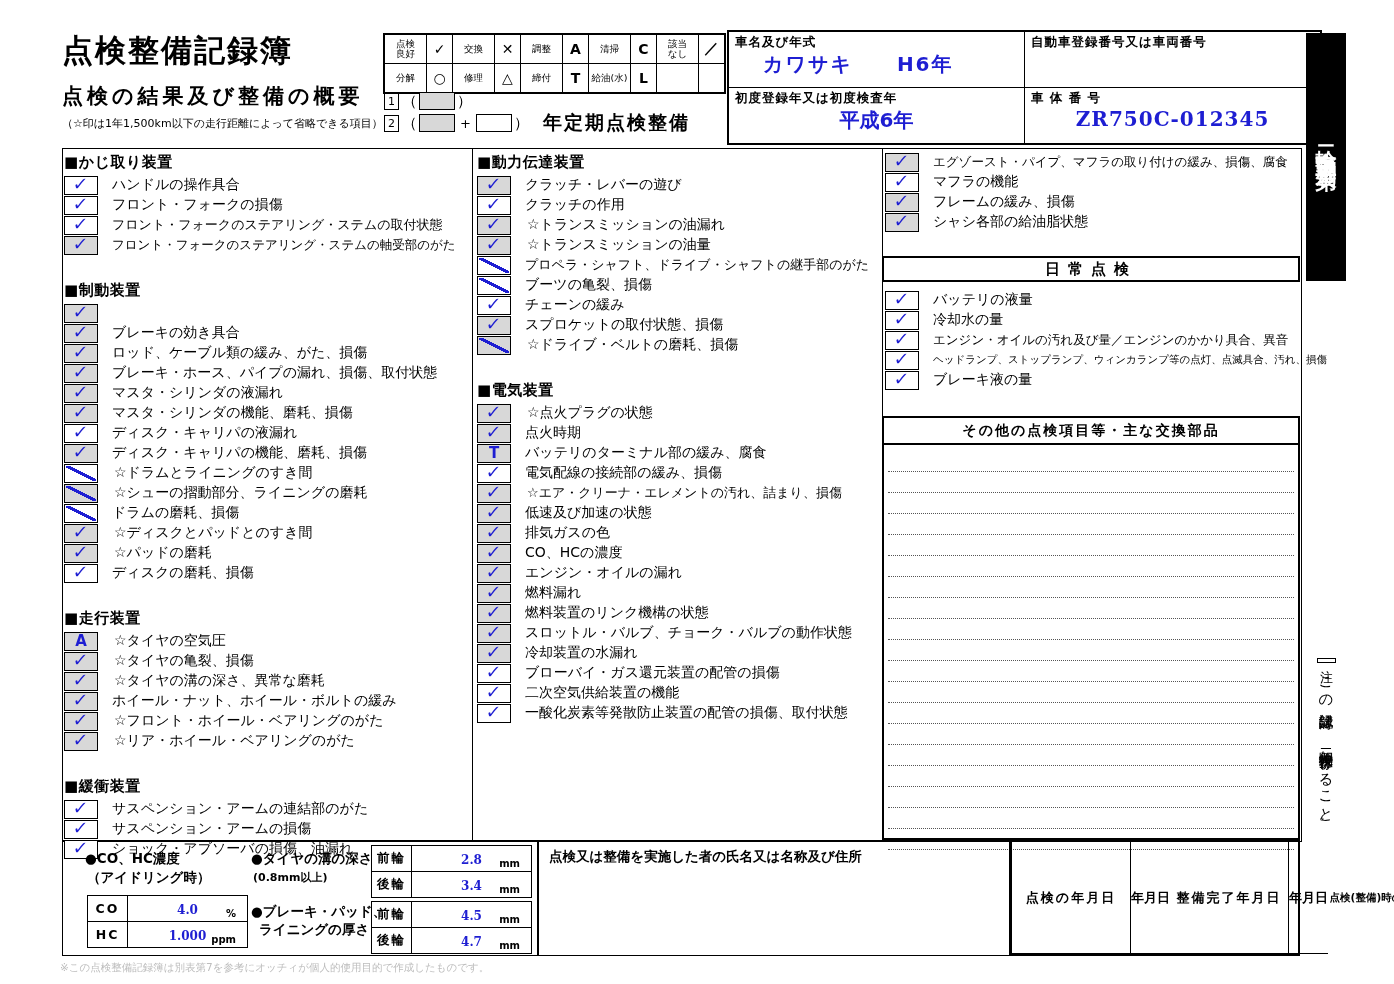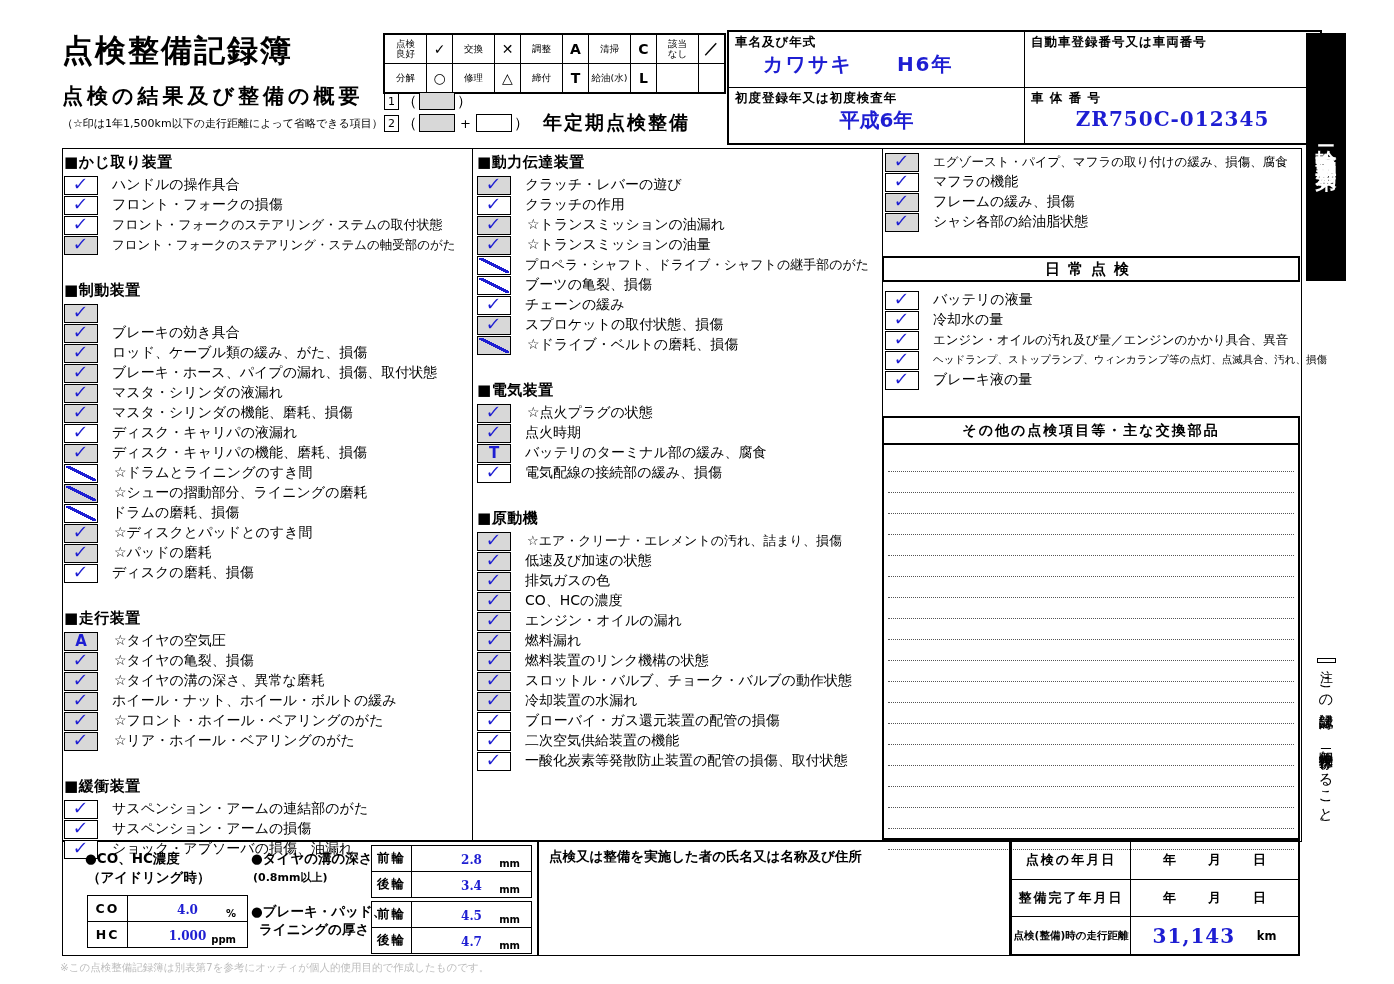--- a/index.html
+++ b/index.html
@@ -86,21 +86,21 @@
   .mtable td{border:1px solid #000;height:26px;box-sizing:border-box;}
   .mtable .mcell-label{width:40px;text-align:center;font-size:12.5px;font-weight:bold;letter-spacing:2px;}
   .mtable .mcell-val{width:120px;position:relative;text-align:center;}
   .mval{color:var(--blue);font-family:"DejaVu Serif",serif;font-weight:bold;font-size:12px;}
   .munit{position:absolute;right:11px;bottom:2px;font-size:10px;font-weight:bold;color:#000;}
 
   #signer-box{position:absolute;left:538px;top:840px;width:472px;height:116px;border:1px solid #000;box-sizing:border-box;padding:7px 10px;}
   #signer-box .slabel{font-size:13.5px;font-weight:bold;}
 
   #dates-box{position:absolute;left:1010px;top:840px;width:290px;height:116px;border:2px solid #000;box-sizing:border-box;
-    display:flex;flex-direction:column;}
+    display:flex;}
   .drow{flex:1;display:flex;border-bottom:1px solid #000;}
   .drow:last-child{border-bottom:none;}
   .dlabel{width:118px;border-right:1px solid #000;display:flex;align-items:center;justify-content:center;
     font-size:13px;font-weight:bold;letter-spacing:2px;text-align:center;}
   .dlabel.smalltxt{font-size:10.5px;letter-spacing:0;}
   .dval{flex:1;display:flex;align-items:center;justify-content:space-evenly;font-size:13px;font-weight:bold;}
   .dval .odo{color:var(--blue);font-family:"DejaVu Serif",serif;font-size:20px;font-weight:bold;letter-spacing:1px;}
   .dval .odounit{font-size:11.5px;font-weight:bold;}
 
   #footnote{position:absolute;left:60px;top:961px;font-size:10.5px;color:#bdbdbd;}
@@ -425,21 +425,20 @@
           <span class="mark-letter">T</span>
         </div>
         <div class="ilabel">バッテリのターミナル部の緩み、腐食</div>
       </div>
       <div class="row">
         <div class="cbox">
           <span class="mark-check">✓</span>
         </div>
         <div class="ilabel">電気配線の接続部の緩み、損傷</div>
       </div>
-      <div class="sec-title">■原動機</div>
       <div class="row">
         <div class="cbox gray">
           <span class="mark-check">✓</span>
         </div>
         <div class="ilabel starred tight">☆エア・クリーナ・エレメントの汚れ、詰まり、損傷</div>
       </div>
       <div class="row">
         <div class="cbox gray">
           <span class="mark-check">✓</span>
         </div>

